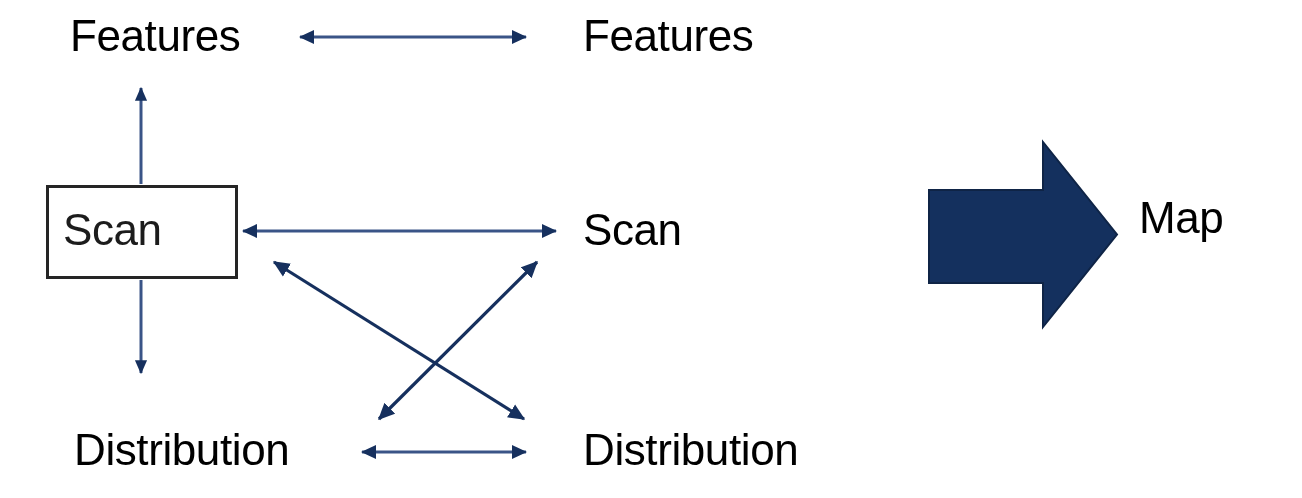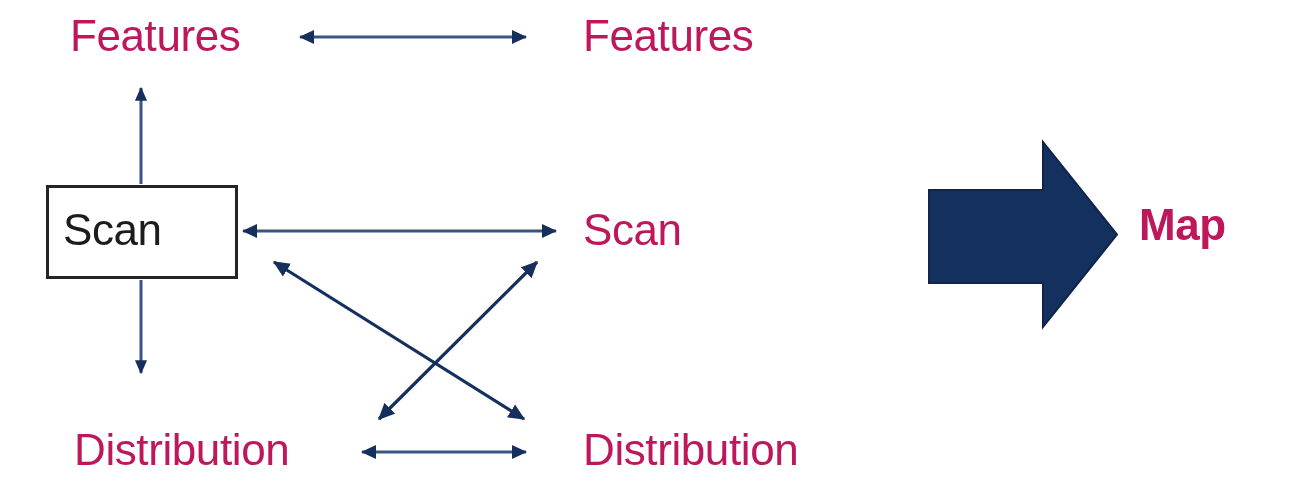--- a/index.html
+++ b/index.html
@@ -23,21 +23,21 @@
     left: 0;
     top: 0;
     width: 1302px;
     height: 498px;
   }
   .node-label {
     position: absolute;
     font-family: "Liberation Sans", sans-serif;
     font-size: 44px;
     line-height: 1;
-    color: #be185d;
+    color: #000000;
     white-space: nowrap;
     letter-spacing: -0.4px;
   }
   .scan-box {
     position: absolute;
     box-sizing: border-box;
     border: 3px solid #252525;
     background: #ffffff;
   }
   .scan-box-label {
@@ -107,15 +107,15 @@
   <div class="node-label" style="left:70px; top:14px;">Features</div>
 
   <div class="node-label" style="left:583px; top:14px;">Features</div>
 
   <div class="node-label" style="left:583px; top:208px;">Scan</div>
 
   <div class="node-label" style="left:74px; top:428px;">Distribution</div>
 
   <div class="node-label" style="left:583px; top:428px;">Distribution</div>
 
-  <div class="node-label" style="left:1139px; top:203px;font-weight:bold;">Map</div>
+  <div class="node-label" style="left:1139px; top:196px;">Map</div>
 
 </div>
 
 </body></html>

